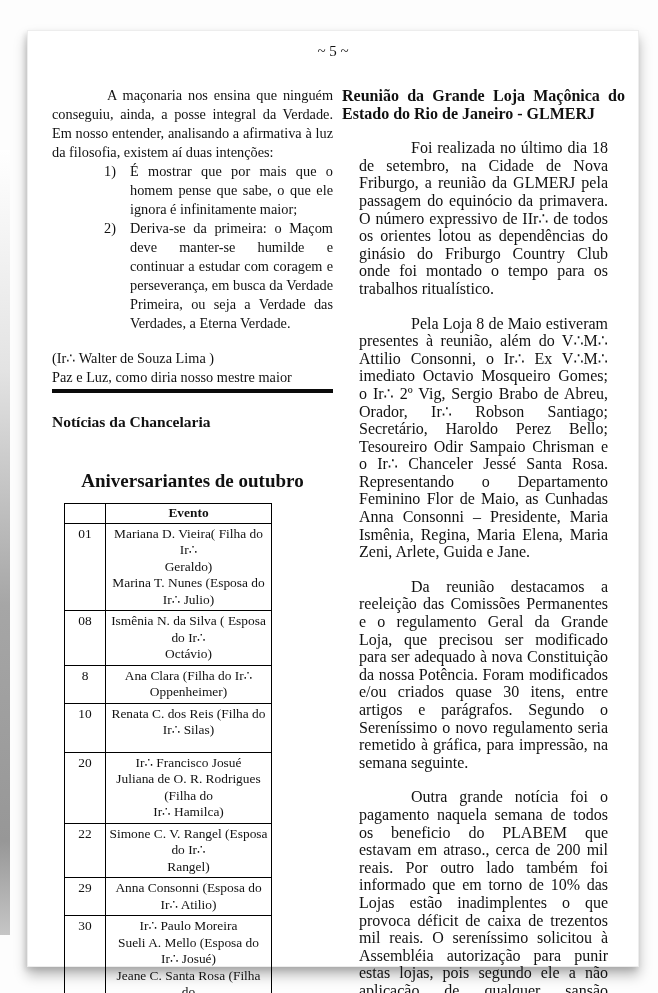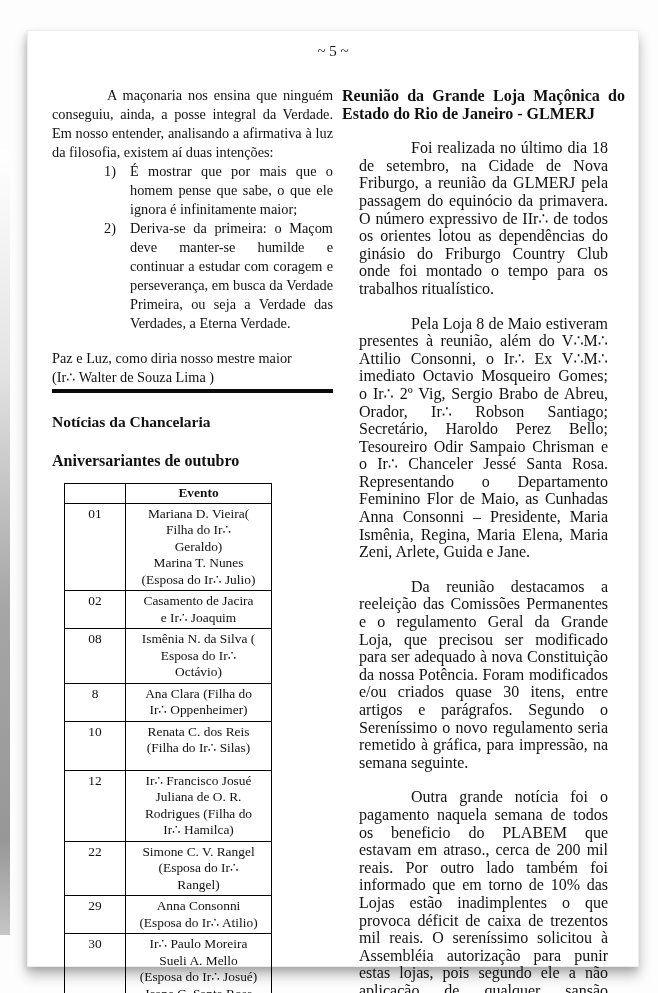--- a/index.html
+++ b/index.html
@@ -28,27 +28,27 @@
   }
   .col-left p{margin:0;}
   .intro{text-align:justify;text-indent:55px;}
   .num-list{margin:0;padding:0;list-style:none;}
   .num-list li{display:flex;margin-left:52px;}
   .li-num{flex:none;width:26px;}
   .li-text{flex:1;text-align:justify;}
   .signoff{margin-top:16px;}
   .rule{height:4px;background:#0a0a0a;margin-top:2px;}
   .section-heading{font-weight:bold;font-size:15.5px;margin-top:19px;}
-  .table-title{font-weight:bold;font-size:16px;margin-top:20px;text-align:left;}
+  .table-title{font-weight:bold;font-size:19px;margin-top:40px;text-align:center;}
   table.bdays{
     border-collapse:collapse;margin:13px 0 0 12px;width:208px;
     font-size:13.4px;line-height:16.5px;
   }
   table.bdays td,table.bdays th{
-    border:1px solid #000;padding:2px 13px;vertical-align:top;
+    border:1px solid #000;padding:2px 3px;vertical-align:top;
   }
   table.bdays th{font-weight:bold;text-align:center;padding:1px 3px;}
   td.day{width:34px;text-align:center;}
   td.event{text-align:center;white-space:pre-line;}
   tr.tall td{padding-bottom:13px;}
   
   .col-right{
     position:absolute;left:314px;top:56px;width:283px;
     font-size:16px;line-height:17.6px;text-align:justify;
   }
@@ -72,22 +72,22 @@
         <span class="li-num">1)</span>
         <span class="li-text">É mostrar que por mais que o homem pense que sabe, o que ele ignora é infinitamente maior;</span>
       </li>
       <li>
         <span class="li-num">2)</span>
         <span class="li-text">Deriva-se da primeira: o Maçom deve manter-se humilde e continuar a estudar com coragem e perseverança, em busca da Verdade Primeira, ou seja a Verdade das Verdades, a Eterna Verdade.</span>
       </li>
     </ol>
 
     <div class="signoff">
+      <div>(Ir∴ Walter de Souza Lima )</div>
       <div>Paz e Luz, como diria nosso mestre maior</div>
-      <div>(Ir∴ Walter de Souza Lima )</div>
     </div>
 
     <div class="rule"></div>
 
     <div class="section-heading">Notícias da Chancelaria</div>
 
     <div class="table-title">Aniversariantes de outubro</div>
 
     <table class="bdays">
       <tbody>
@@ -95,38 +95,34 @@
         <th class="day"></th>
         <th>Evento</th>
       </tr>
       <tr>
         <td class="day">01</td>
         <td class="event">Mariana D. Vieira( Filha do Ir∴
 Geraldo)
 Marina T. Nunes (Esposa do Ir∴ Julio)</td>
       </tr>
       <tr>
-        <td class="day">02</td>
-        <td class="event">Casamento de Jacira e Ir∴ Joaquim</td>
-      </tr>
-      <tr>
         <td class="day">08</td>
         <td class="event">Ismênia N. da Silva ( Esposa do Ir∴
 Octávio)</td>
       </tr>
       <tr>
         <td class="day">8</td>
         <td class="event">Ana Clara (Filha do Ir∴ Oppenheimer)</td>
       </tr>
       <tr class="tall">
         <td class="day">10</td>
         <td class="event">Renata C. dos Reis (Filha do Ir∴ Silas)</td>
       </tr>
       <tr>
-        <td class="day">12</td>
+        <td class="day">20</td>
         <td class="event">Ir∴ Francisco Josué
 Juliana de O. R. Rodrigues (Filha do
 Ir∴ Hamilca)</td>
       </tr>
       <tr>
         <td class="day">22</td>
         <td class="event">Simone C. V. Rangel (Esposa do Ir∴
 Rangel)</td>
       </tr>
       <tr>

